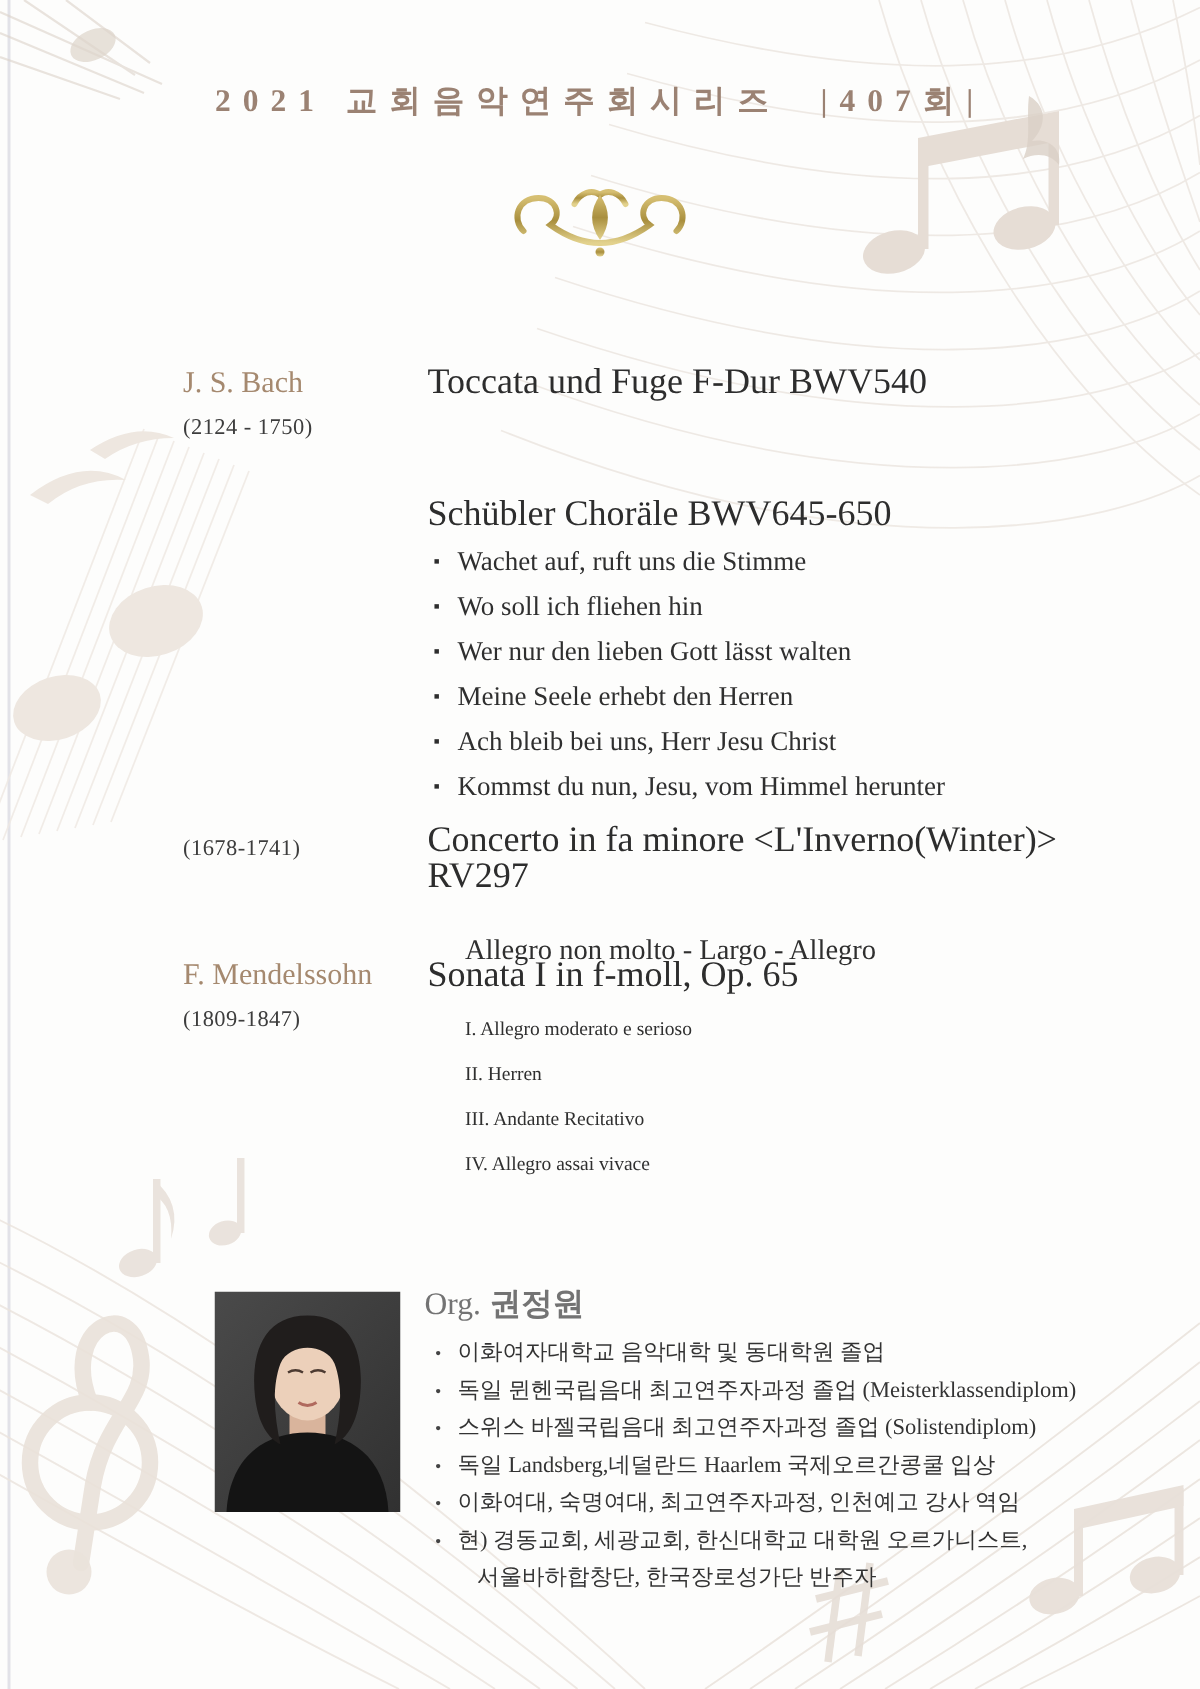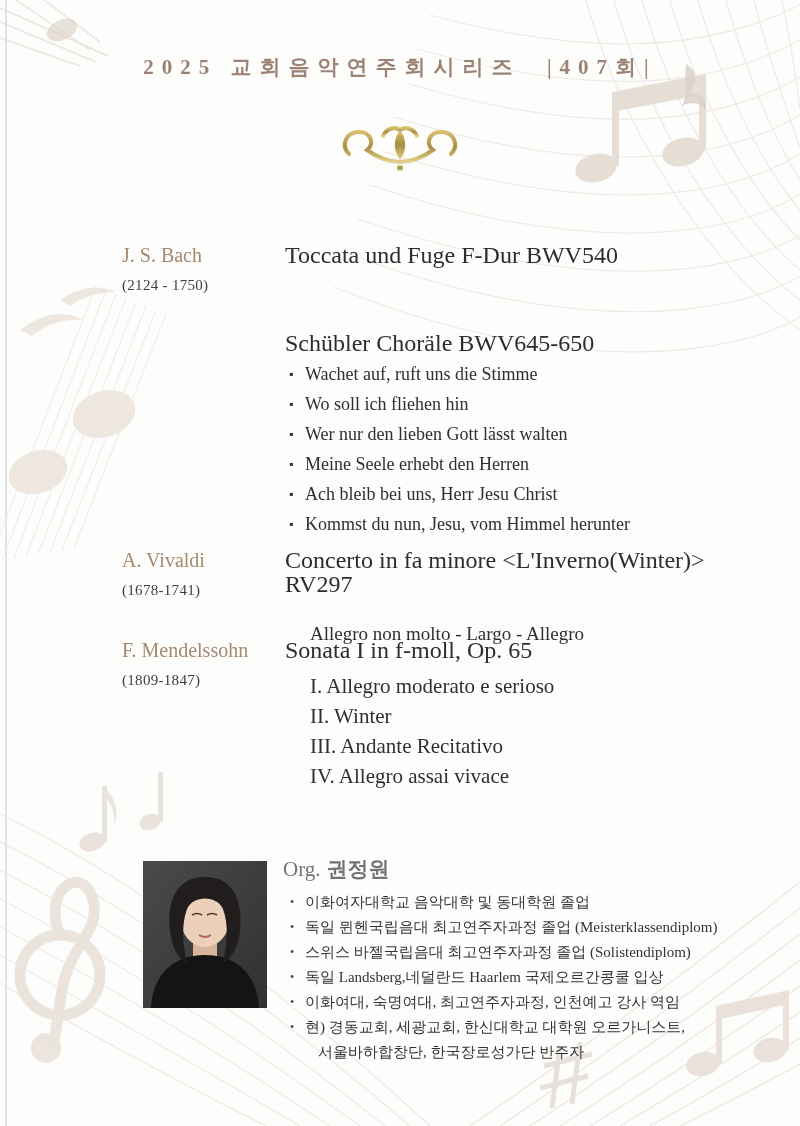--- a/index.html
+++ b/index.html
@@ -28,21 +28,21 @@
   .composer{font-size:20px;line-height:24px;color:#a5896f;}
   .dates{font-size:15px;line-height:18px;margin-top:9px;color:#3d3d3d;letter-spacing:.3px;}
   .works-col{flex:1;}
   .work-title{font-size:24px;line-height:24px;color:#2d2d2d;}
   .work-gap{margin-top:64px;}
   ul.pieces{list-style:none;margin:4px 0 0 0;padding:0 0 0 20px;}
   ul.pieces li{font-size:18px;line-height:30px;position:relative;}
   ul.pieces li:before{content:"▪";position:absolute;left:-16px;top:0;font-size:12px;color:#2d2d2d;}
   .mov-inline{font-size:19px;line-height:24px;margin-top:26px;padding-left:25px;}
   ul.movements{list-style:none;margin:9px 0 0 0;padding:0 0 0 25px;}
-  ul.movements li{font-size:21px;line-height:30px;}
+  ul.movements li{font-size:13px;line-height:30px;}
 
   
   .photo{position:absolute;left:143px;top:861px;width:124px;height:147px;}
   .org-block{position:absolute;left:283px;top:856px;width:490px;}
   .org-header{font-size:21px;line-height:26px;color:#737373;}
   .org-name{font-weight:bold;margin-left:6px;}
   ul.bio{list-style:none;margin:8px 0 0 0;padding:0;}
   ul.bio li{font-size:15px;line-height:25px;position:relative;padding-left:22px;color:#333;}
   ul.bio li.bulleted:before{content:"•";position:absolute;left:7px;top:0;font-size:12px;color:#444;}
   ul.bio li.continuation{padding-left:35px;}
@@ -153,21 +153,21 @@
       <polygon points="716,1006 789,990 789,1004 716,1020"></polygon>
     </g>
     <g stroke="#e6ded7" stroke-width="5" opacity="0.9">
       <path d="M560,1046 L552,1108"></path>
       <path d="M580,1042 L572,1104"></path>
       <path d="M544,1066 L592,1054"></path>
       <path d="M540,1088 L588,1076"></path>
     </g>
   </svg>
 
-  <h1 class="title">2025 교회음악연주회시리즈  |407회|</h1>
+  <h1 class="title">2021 교회음악연주회시리즈  |407회|</h1>
 
   <div class="ornament">
     <svg width="130" height="58" viewBox="0 0 130 58" xmlns="http://www.w3.org/2000/svg">
       <defs>
         <linearGradient id="goldg" x1="0" y1="0" x2="0" y2="1">
           <stop offset="0" stop-color="#d6bf72"></stop>
           <stop offset="0.5" stop-color="#a98f3e"></stop>
           <stop offset="1" stop-color="#e3d28d"></stop>
         </linearGradient>
       </defs>
@@ -196,39 +196,38 @@
         <li>Wer nur den lieben Gott lässt walten</li>
         <li>Meine Seele erhebt den Herren</li>
         <li>Ach bleib bei uns, Herr Jesu Christ</li>
         <li>Kommst du nun, Jesu, vom Himmel herunter</li>
       </ul>
     </div>
   </section>
 
   <section class="prog prog-vivaldi">
     <div class="composer-col">
-      <div class="composer">A. Vivaldi</div>
       <div class="dates">(1678-1741)</div>
     </div>
     <div class="works-col">
       <div class="work-title">Concerto in fa minore &lt;L'Inverno(Winter)&gt; RV297</div>
       <div class="mov-inline">Allegro non molto - Largo - Allegro</div>
     </div>
   </section>
 
   <section class="prog prog-mend">
     <div class="composer-col">
       <div class="composer">F. Mendelssohn</div>
       <div class="dates">(1809-1847)</div>
     </div>
     <div class="works-col">
       <div class="work-title">Sonata I in f-moll, Op. 65</div>
       <ul class="movements">
         <li>I. Allegro moderato e serioso</li>
-        <li>II. Winter</li>
+        <li>II. Herren</li>
         <li>III. Andante Recitativo</li>
         <li>IV. Allegro assai vivace</li>
       </ul>
     </div>
   </section>
 
   <div class="photo">
     <svg width="124" height="147" viewBox="0 0 124 147" xmlns="http://www.w3.org/2000/svg">
       <defs>
         <linearGradient id="pbg" x1="0" y1="0" x2="1" y2="1">

